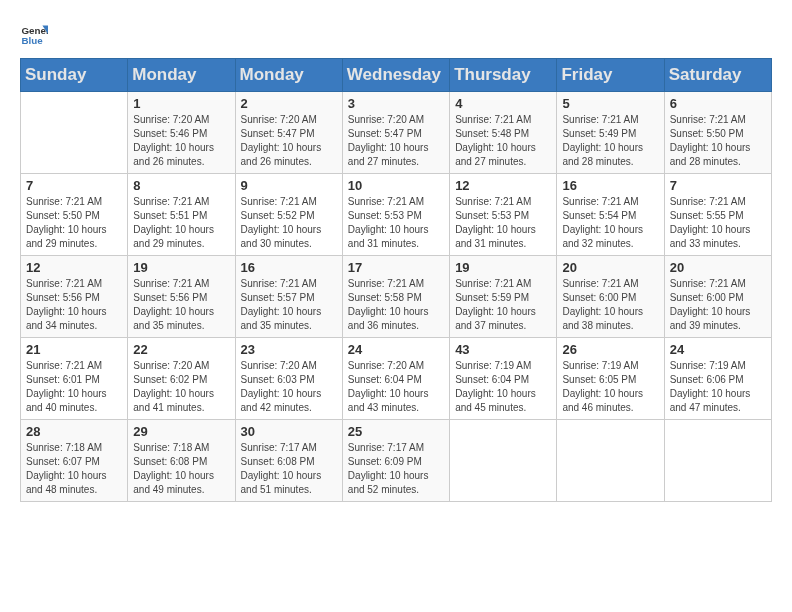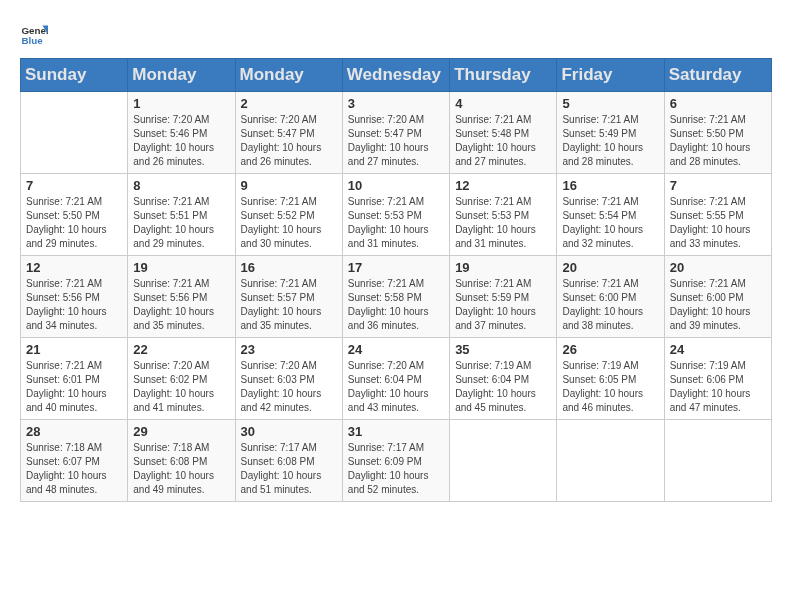--- a/index.html
+++ b/index.html
@@ -279,21 +279,21 @@
 and 42 minutes.</div>
         </td>
         <td>
           <span class="day-number">24</span>
           <div class="day-info" style="white-space: pre-line;">Sunrise: 7:20 AM
 Sunset: 6:04 PM
 Daylight: 10 hours
 and 43 minutes.</div>
         </td>
         <td>
-          <span class="day-number">35</span>
+          <span class="day-number">43</span>
           <div class="day-info" style="white-space: pre-line;">Sunrise: 7:19 AM
 Sunset: 6:04 PM
 Daylight: 10 hours
 and 45 minutes.</div>
         </td>
         <td>
           <span class="day-number">26</span>
           <div class="day-info" style="white-space: pre-line;">Sunrise: 7:19 AM
 Sunset: 6:05 PM
 Daylight: 10 hours
@@ -323,21 +323,21 @@
 and 49 minutes.</div>
         </td>
         <td>
           <span class="day-number">30</span>
           <div class="day-info" style="white-space: pre-line;">Sunrise: 7:17 AM
 Sunset: 6:08 PM
 Daylight: 10 hours
 and 51 minutes.</div>
         </td>
         <td>
-          <span class="day-number">31</span>
+          <span class="day-number">25</span>
           <div class="day-info" style="white-space: pre-line;">Sunrise: 7:17 AM
 Sunset: 6:09 PM
 Daylight: 10 hours
 and 52 minutes.</div>
         </td>
         <td class="empty-cell"></td>
         <td class="empty-cell"></td>
         <td class="empty-cell"></td>
       </tr>
     </tbody>

